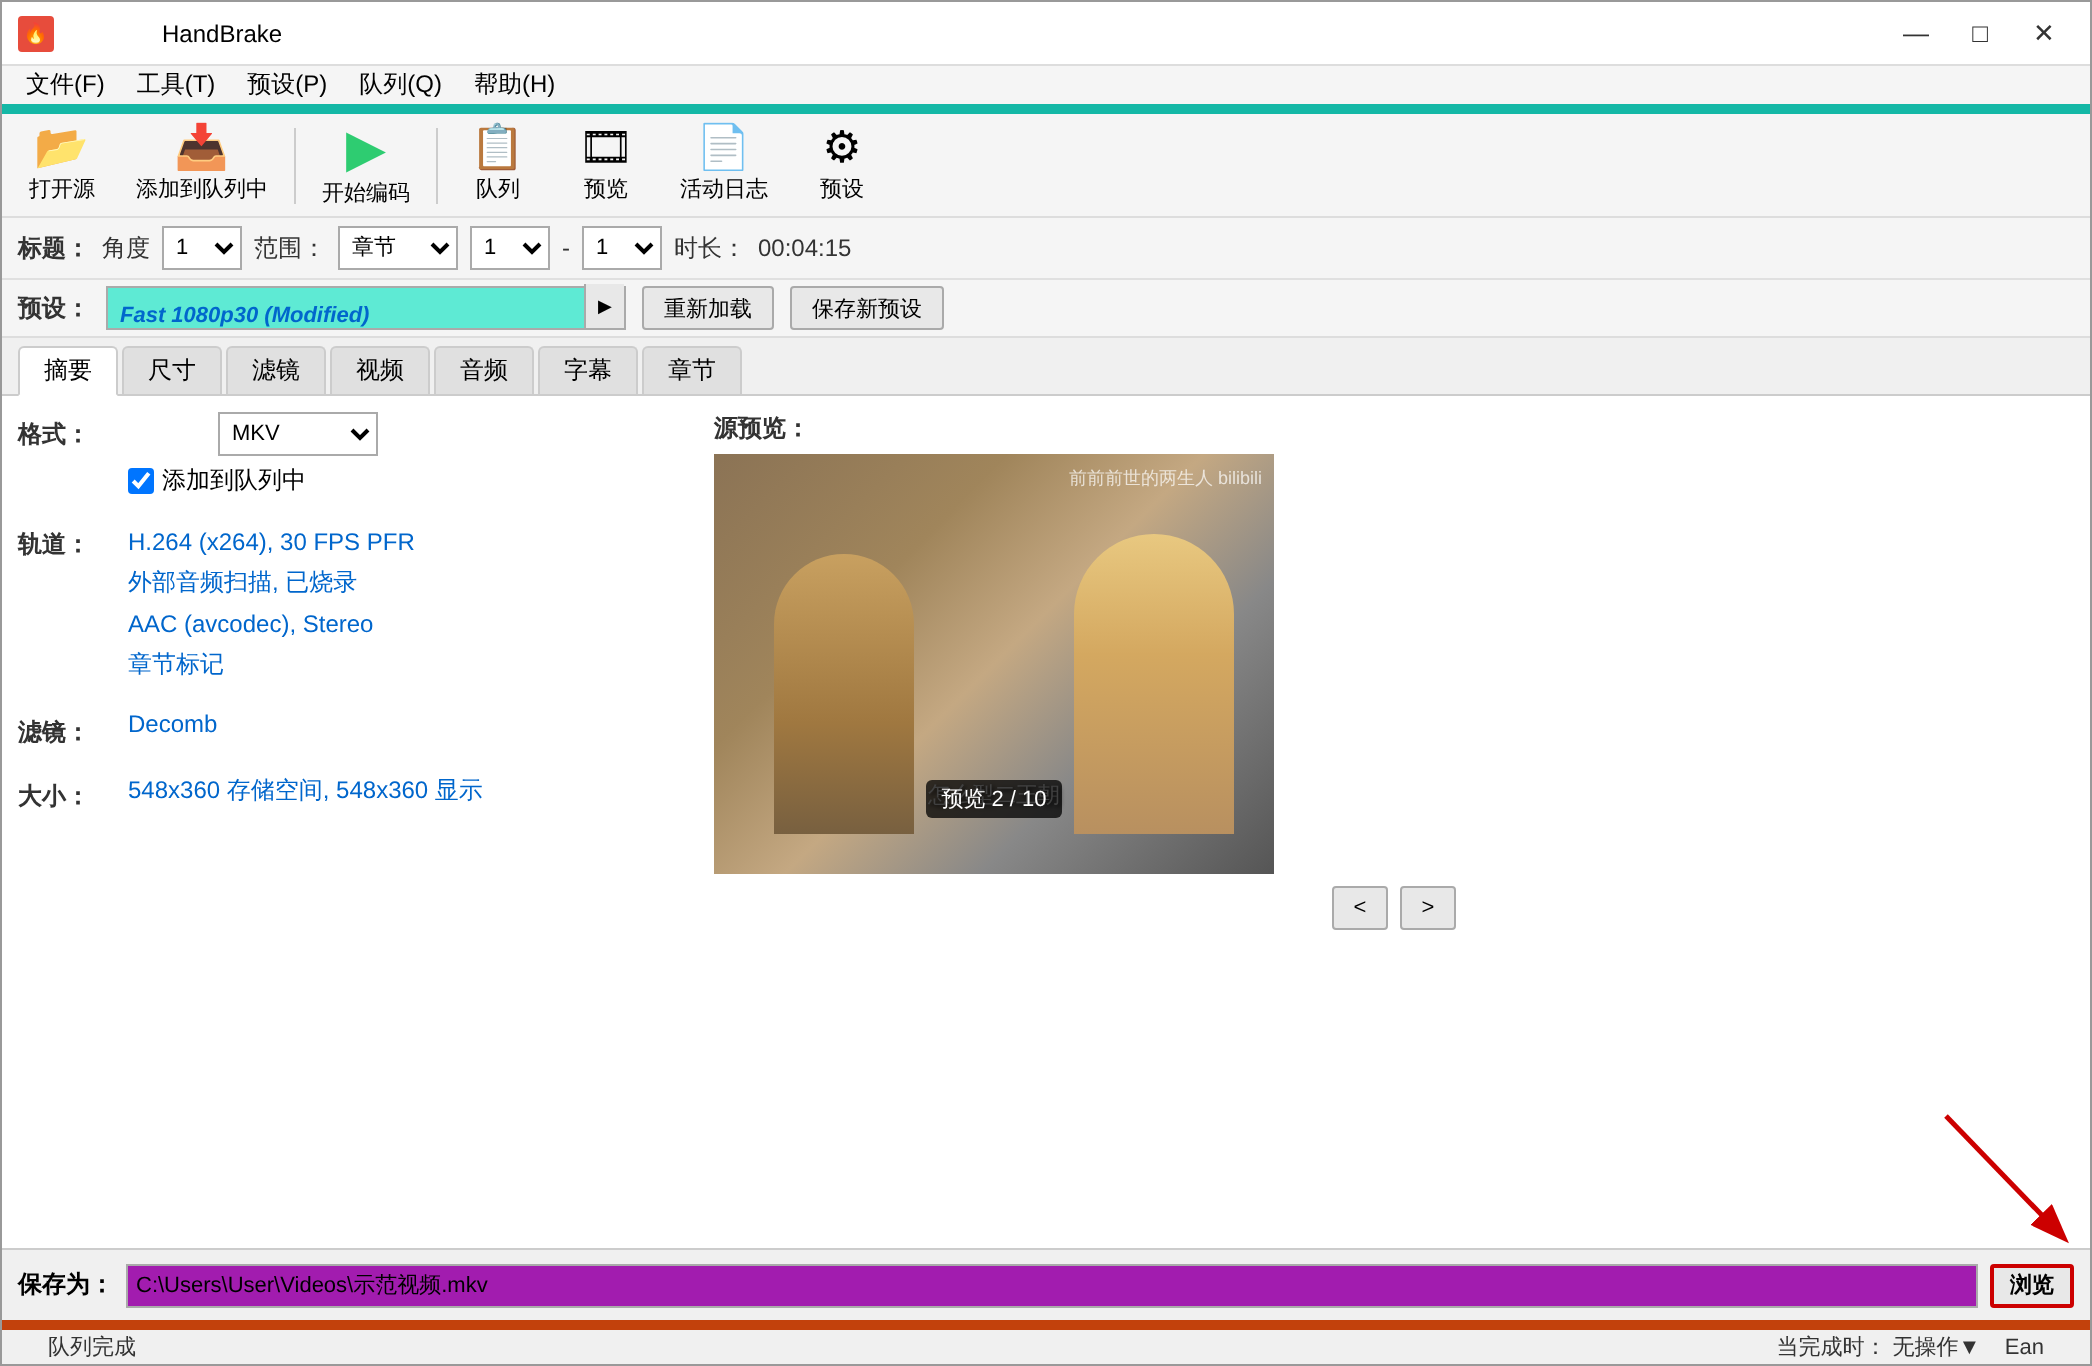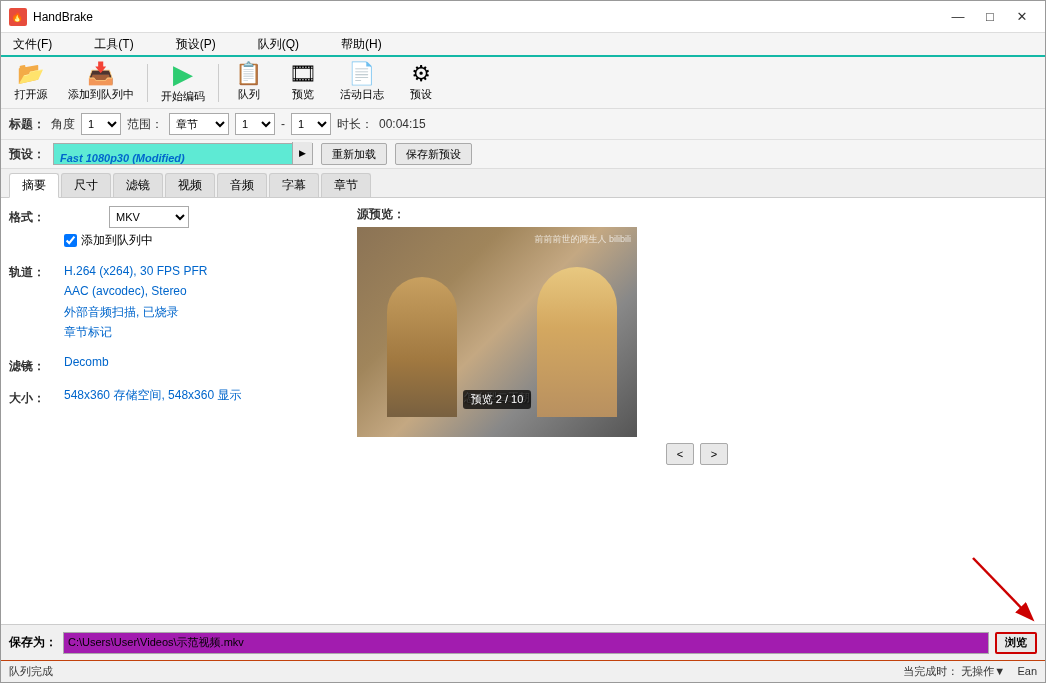--- a/index.html
+++ b/index.html
@@ -40,20 +40,21 @@
       align-items: center;
       justify-content: center;
       color: #fff;
       font-size: 10px;
       font-weight: bold;
     }
     .title-bar-text {
       flex: 1;
       font-size: 12px;
       font-weight: normal;
+      margin-left: 48px;
     }
     .title-bar-controls {
       display: flex;
       gap: 2px;
     }
     .title-btn {
       width: 30px;
       height: 28px;
       border: none;
       background: transparent;
@@ -64,22 +65,21 @@
       font-size: 13px;
       color: #333;
     }
     
     .menu-bar {
       background: #f5f5f5;
       height: 24px;
       display: flex;
       align-items: center;
       padding: 0 4px;
-      border-bottom: 2px solid #14b8a6;
-      gap: 26px;
+      border-bottom: 5px solid #14b8a6;
     }
     .menu-item {
       padding: 2px 8px;
       cursor: pointer;
       height: 22px;
       display: flex;
       align-items: center;
       border-radius: 2px;
       font-size: 12px;
     }
@@ -375,24 +375,24 @@
       font-size: 11px;
       border-radius: 2px;
       white-space: nowrap;
       border: 2px solid #cc0000;
       font-weight: bold;
     }
     
     .status-bar {
       height: 22px;
       background: #f0f0f0;
-      border-top: 1px solid #c2410c;
-      display: flex;
-      align-items: center;
-      padding: 0 8px;
+      border-top: 5px solid #c2410c;
+      display: flex;
+      align-items: center;
+      padding: 0 23px;
       justify-content: space-between;
     }
     .status-text { font-size: 11px; color: #333; }
     .preview-scene {
       width: 100%;
       height: 100%;
       background: linear-gradient(135deg, #8B7355 0%, #A0855B 30%, #c4a882 50%, #888 70%, #555 100%);
       position: relative;
     }
     .preview-scene::before {
@@ -551,22 +551,22 @@
               <input type="checkbox" checked="" style="">
               <span>添加到队列中</span>
             </div>
           </div>
         </div>
 
         <div class="info-row">
           <div class="info-label">轨道：</div>
           <div class="info-content track-info">
             <div>H.264 (x264), 30 FPS PFR</div>
+            <div>外部音频扫描, 已烧录</div>
             <div>AAC (avcodec), Stereo</div>
-            <div>外部音频扫描, 已烧录</div>
             <div>章节标记</div>
           </div>
         </div>
 
         <div class="info-row">
           <div class="info-label">滤镜：</div>
           <div class="info-content">
             <span class="filter-val">Decomb</span>
           </div>
         </div>

